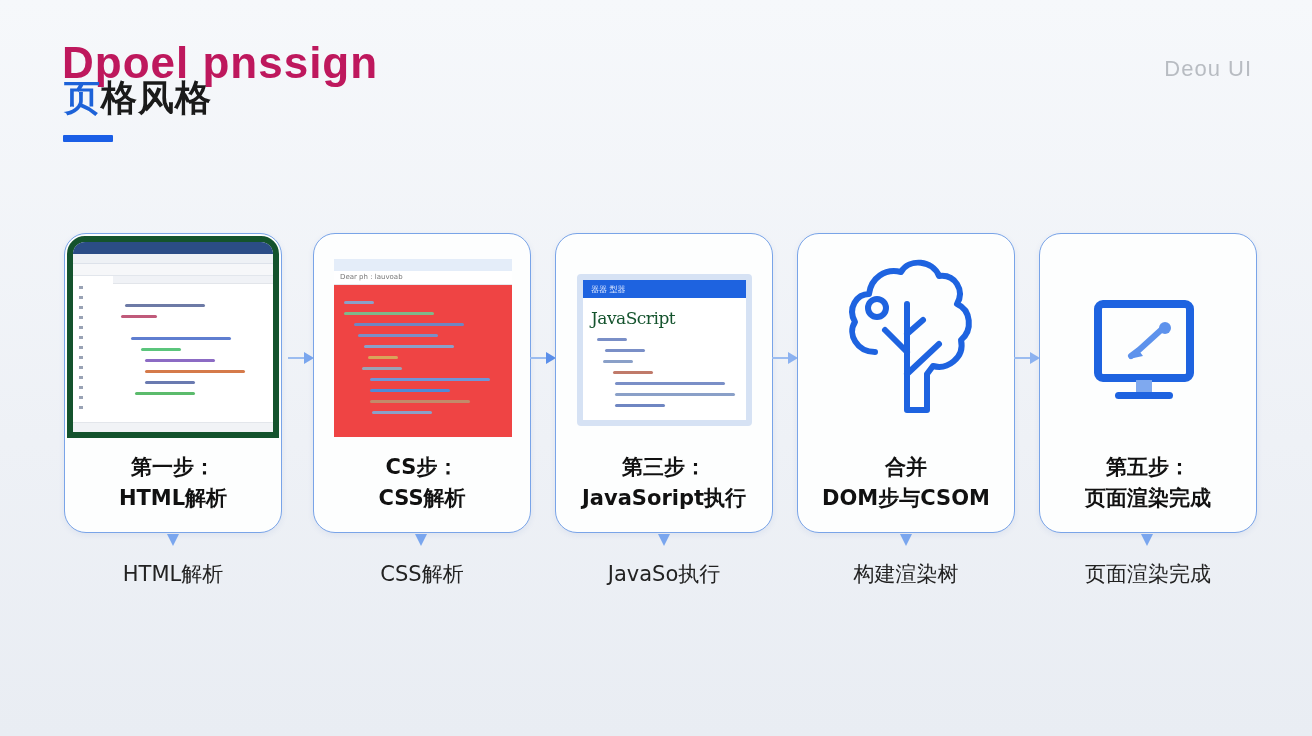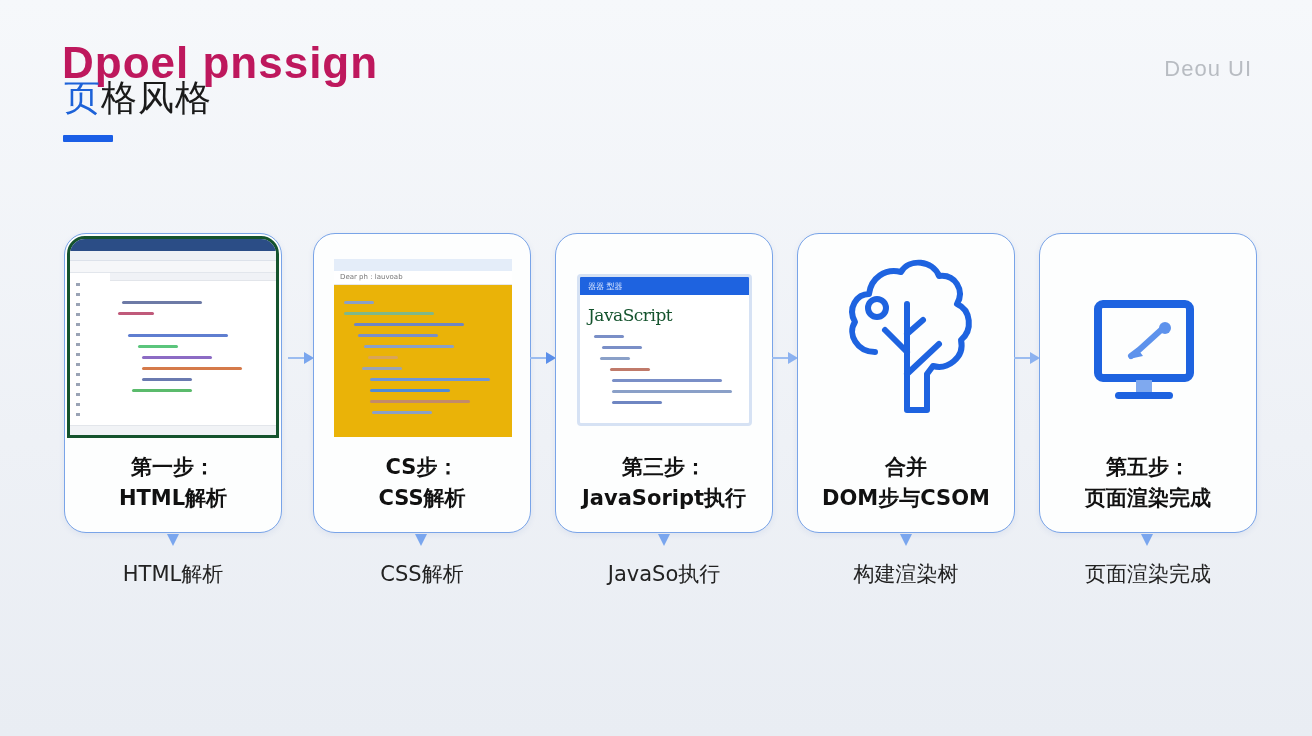--- a/index.html
+++ b/index.html
@@ -11,21 +11,21 @@
     color: #111;
   }
   .bg-watermark {
     position: absolute; left: 62px; top: 38px;
     font-family: "Liberation Sans", sans-serif;
     font-size: 44px; font-weight: 700; color: #be185d;
     letter-spacing: 1px; white-space: nowrap;
   }
   .page-title {
     position: absolute; left: 64px; top: 74px;
-    font-size: 36px; font-weight: 400; color: #1a1a1a;
+    font-size: 36px; font-weight: 700; color: #1a1a1a;
     letter-spacing: 1px; white-space: nowrap;
   }
   .page-title .accent { color: #1d62d8; }
   .title-bar {
     position: absolute; left: 63px; top: 135px; width: 50px; height: 7px;
     background: #1a5ee6; border-radius: 1px;
   }
   .brand {
     position: absolute; right: 60px; top: 56px;
     font-family: "Liberation Sans", sans-serif;
@@ -56,33 +56,33 @@
   .caption {
     position: absolute; top: 560px; width: 218px; text-align: center;
     font-size: 21px; color: #222;
   }
   .arrow {
     position: absolute; top: 350px; width: 28px; height: 16px;
   }
 
   
   .mock {
-    position: absolute; background: #fff; border: 3px solid #14532d; overflow: hidden;
+    position: absolute; background: #fff; border: 6px solid #14532d; overflow: hidden;
   }
   .mock .titlebar { height: 12px; background: #2b4d86; }
   .mock .menubar { height: 10px; background: #eef1f5; border-bottom: 1px solid #dde2ea; }
   .mock .toolbar { height: 12px; background: #f6f7f9; border-bottom: 1px solid #e2e6ec; }
   .code-line { height: 3px; border-radius: 2px; margin: 8px 0 0 0; background: #9aa6c4; }
   .gutter { position: absolute; left: 6px; top: 44px; width: 4px; bottom: 18px;
     background: repeating-linear-gradient(180deg,#9aa3b5 0 3px,transparent 3px 10px); }
   .statusbar { position: absolute; left: 0; right: 0; bottom: 0; height: 10px; background: #f1f3f6; border-top: 1px solid #e3e6eb; }
 
   .mock2 .topstrip { height: 12px; background: #e4edf9; }
   .mock2 .addr { height: 14px; background: #fff; border-bottom: 1px solid #e6e8ec; font-size: 7px; color: #777; padding: 2px 6px; }
-  .mock2 { background: #eab308; }
+  .mock2 { background: #ef4444; }
 
   .mock3 .head { height: 18px; background: #1e63e0; color: #dfe9ff; font-size: 8px; padding: 4px 8px; }
   .js-title { font-family: "DejaVu Serif", serif; font-size: 17px; color: #14532d; margin: 10px 0 0 8px; letter-spacing: -0.5px; }
 </style>
 </head>
 <body>
 
 <div class="bg-watermark">Dpoel pnssign</div>
 <div class="page-title"><span class="accent">页</span><span>格风格</span></div>
 <div class="title-bar"></div>

